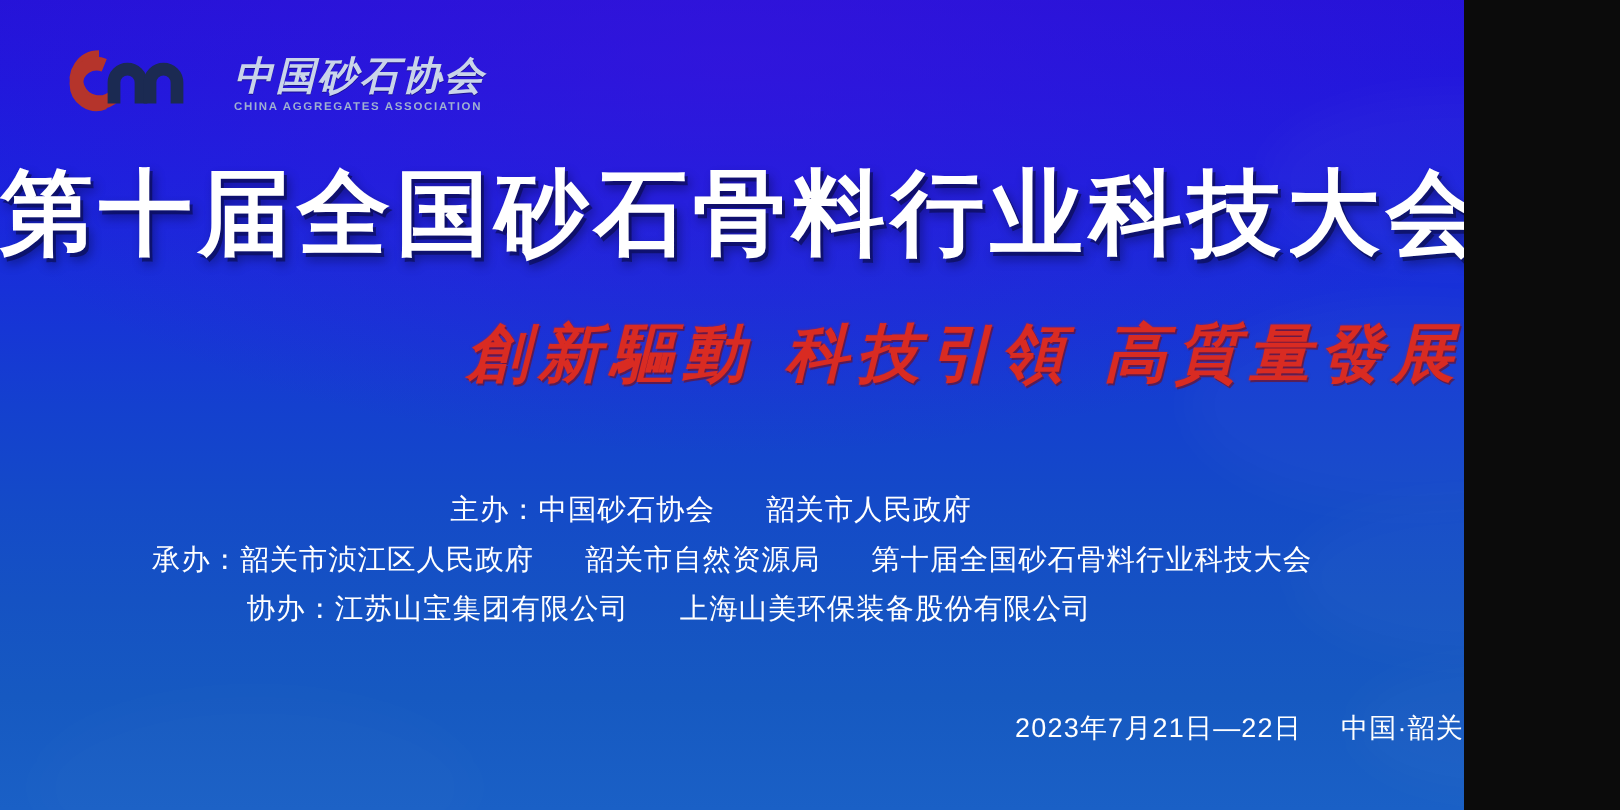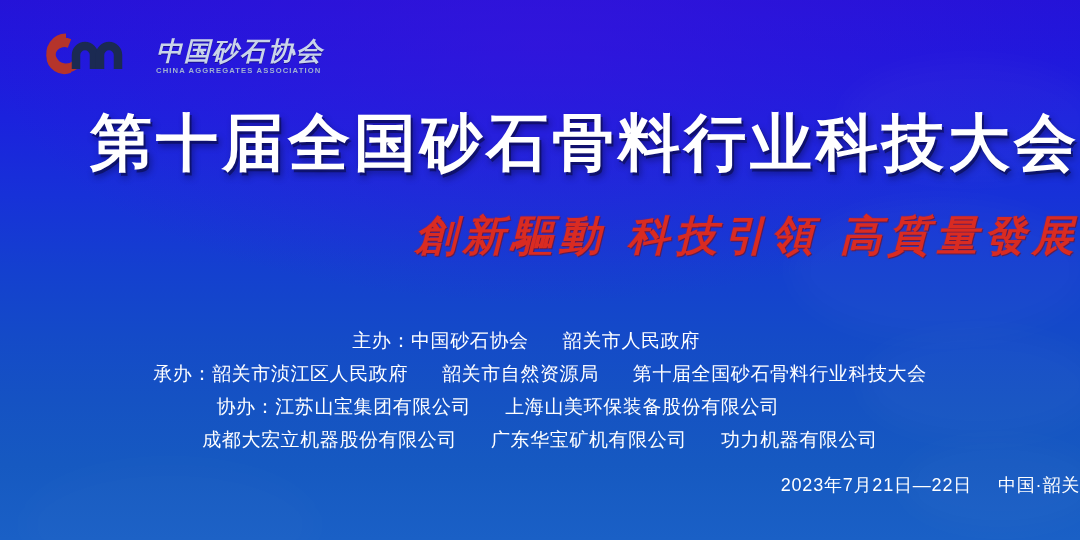--- a/index.html
+++ b/index.html
@@ -2,21 +2,21 @@
 <html><head>
 <meta charset="utf-8">
 <style>
   html, body {
     margin: 0;
     padding: 0;
     background: #0b0b0b;
   }
   #banner {
     position: relative;
-    width: 1080px;
+    width: 976px;
     height: 540px;
     overflow: hidden;
     font-family: "Liberation Sans", "DejaVu Sans", sans-serif;
     background:
       radial-gradient(ellipse 900px 420px at 50% 8%, rgba(60,20,220,0.55) 0%, rgba(60,20,220,0) 62%),
       linear-gradient(180deg,
         #2413d8 0%,
         #2018dc 10%,
         #1b22dd 22%,
         #1731d8 36%,
@@ -201,23 +201,20 @@
     </div>
 
     <div class="org-row indent-chengban">
       <span>承办：</span><span>韶关市浈江区人民政府</span><span class="gap-md"></span><span>韶关市自然资源局</span><span class="gap-md"></span><span>第十届全国砂石骨料行业科技大会</span>
     </div>
 
     <div class="org-row indent-xieban">
       <span>协办：</span><span>江苏山宝集团有限公司</span><span class="gap-md"></span><span>上海山美环保装备股份有限公司</span>
     </div>
 
-    <div class="org-row indent-xieban2">
-      <span>成都大宏立机器股份有限公司</span><span class="gap-md"></span><span>广东华宝矿机有限公司</span><span class="gap-md"></span><span>功力机器有限公司</span>
-    </div>
 
   </div>
 
   <div id="datebar">
     <span>2023年7月21日—22日</span><span class="sep"></span><span>中国·韶关</span>
   </div>
 
 </div>
 
 </body></html>

